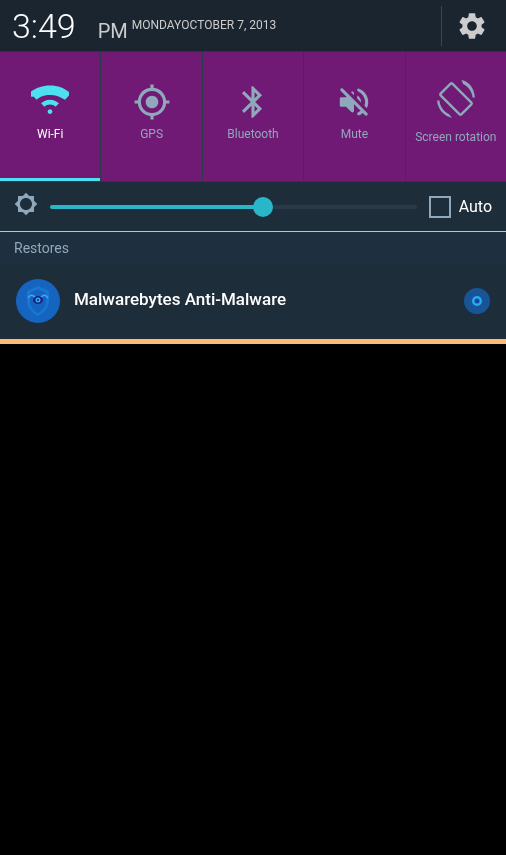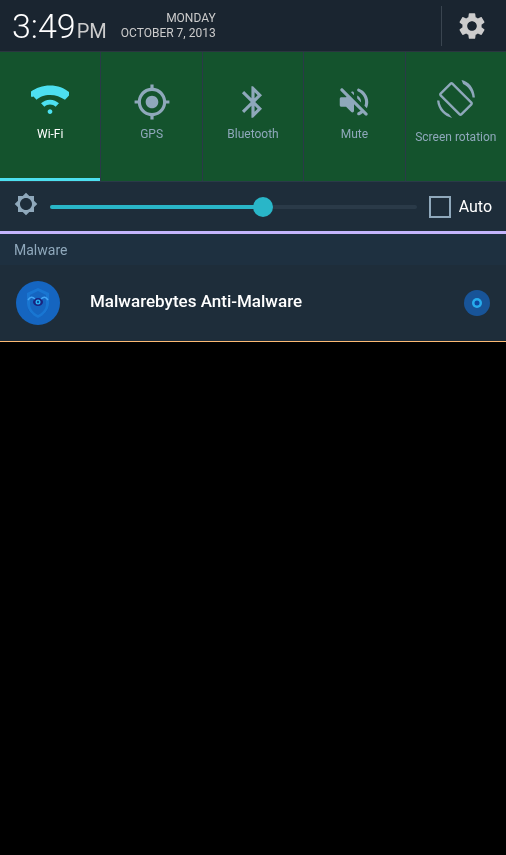--- a/index.html
+++ b/index.html
@@ -20,40 +20,39 @@
       justify-content: space-between;
       background: #1a2530;
       padding: 0 12px;
       height: 52px;
       border-bottom: 1px solid #2a3540;
     }
 
     #time-block {
       display: flex;
       align-items: baseline;
-      gap: 1px;
+      gap: 22px;
     }
 
     #time {
       font-size: 34px;
       font-weight: 300;
       color: #fff;
       line-height: 1;
     }
 
     #time-ampm {
       font-size: 20px;
       color: #ccc;
     }
 
     #date-block {
       display: flex;
-      flex-direction: column;
-      align-items: flex-end;
-      margin-left: 10px;
+      flex-direction: row;
+      align-items: flex-start;
     }
 
     #date-day {
       font-size: 12px;
       color: #ccc;
       line-height: 1.2;
     }
 
     #date-full {
       font-size: 12px;
@@ -83,21 +82,21 @@
       cursor: pointer;
     }
 
     .gear-svg {
       width: 32px;
       height: 32px;
     }
 
     
     #quick-settings {
-      background: #14532d;
+      background: #701a75;
       display: flex;
       align-items: stretch;
       height: 130px;
       border-bottom: 1px solid #2a3a48;
     }
 
     .qs-item {
       flex: 1;
       display: flex;
       flex-direction: column;
@@ -151,21 +150,21 @@
       background: #4de0f0;
     }
 
     
     #brightness-row {
       display: flex;
       align-items: center;
       background: #1e2d3a;
       padding: 10px 14px;
       gap: 12px;
-      border-bottom: 3px solid #c4b5fd;
+      border-bottom: 1px solid #c4b5fd;
     }
 
     #brightness-icon {
       font-size: 22px;
       color: #8fa8bb;
     }
 
     #brightness-slider-wrap {
       flex: 1;
       position: relative;
@@ -235,22 +234,22 @@
       color: #8fa8bb;
       text-transform: none;
     }
 
     
     #notification-card {
       background: #1e2d3a;
       display: flex;
       align-items: center;
       padding: 14px 14px;
-      gap: 28px;
-      border-bottom: 1px solid #fdba74;
+      gap: 12px;
+      border-bottom: 5px solid #fdba74;
     }
 
     #app-icon-wrap {
       width: 48px;
       height: 48px;
       flex-shrink: 0;
       display: flex;
       align-items: center;
       justify-content: center;
     }
@@ -379,21 +378,21 @@
       <div id="brightness-thumb"></div>
     </div>
   </div>
   <div id="auto-wrap">
     <div id="auto-checkbox"></div>
     <span id="auto-label">Auto</span>
   </div>
 </div>
 
 <div id="ongoing-header">
-  <span id="ongoing-title">Malware</span>
+  <span id="ongoing-title">Restores</span>
 </div>
 
 <div id="notification-card">
   <div id="app-icon-wrap">
 
     <svg width="46" height="46" viewBox="0 0 46 46">
       <circle cx="23" cy="23" r="22" fill="#1565C0"></circle>
       <path d="M12 23 C12 15 18 10 23 10 C28 10 34 15 34 23 C34 31 28 36 23 36 C18 36 12 31 12 23Z" fill="#0d47a1"></path>
 
       <path d="M23 8 L34 13 L34 24 C34 30 29 35 23 38 C17 35 12 30 12 24 L12 13 Z" fill="#1976D2"></path>

